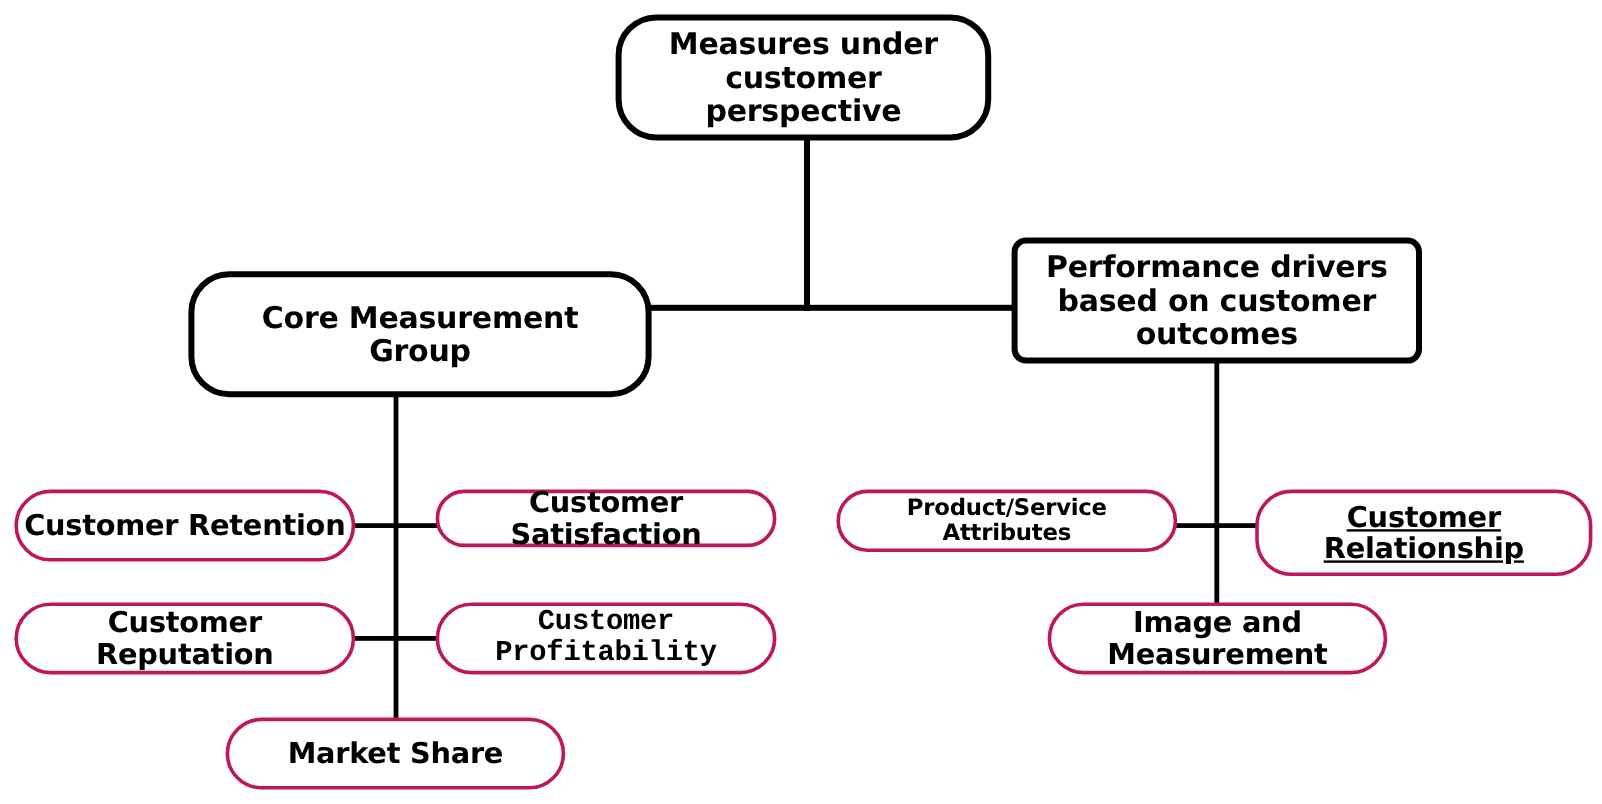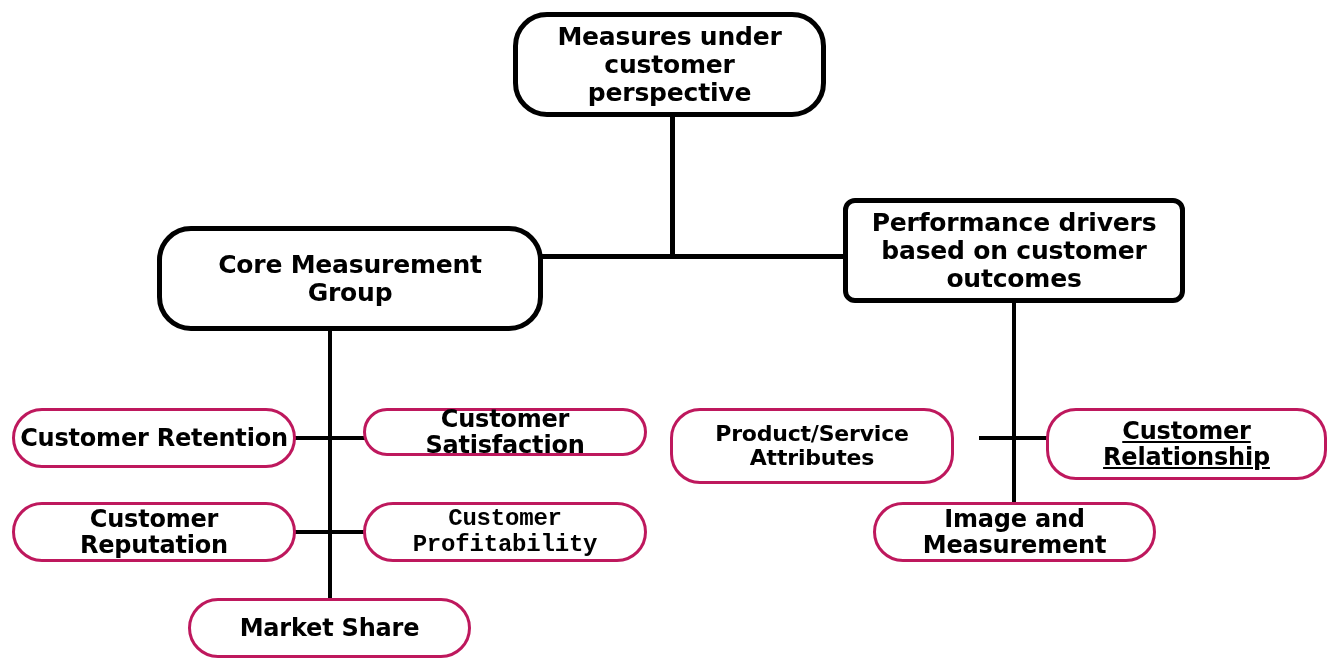--- a/index.html
+++ b/index.html
@@ -95,19 +95,19 @@
   <div class="node level-thin" style="left:12px; top:408px; width:284px; height:60px;">Customer Retention</div>
 
   <div class="node level-thin" style="left:363px; top:408px; width:284px; height:48px;">Customer Satisfaction</div>
 
   <div class="node level-thin" style="left:12px; top:502px; width:284px; height:60px;">Customer Reputation</div>
 
   <div class="node level-thin" style="left:363px; top:502px; width:284px; height:60px;font-family:Liberation Mono, monospace;">Customer Profitability</div>
 
   <div class="node level-thin" style="left:188px; top:598px; width:283px; height:60px;">Market Share</div>
 
-  <div class="node level-thin" style="left:670px; top:408px; width:284px; height:76px; font-size:22px;">Product/Service Attributes</div>
+  <div class="node level-thin" style="left:697px; top:408px; width:284px; height:52px; font-size:19px;">Product/Service Attributes</div>
 
   <div class="node level-thin" style="left:1046px; top:408px; width:281px; height:72px;text-decoration:underline;">Customer Relationship</div>
 
   <div class="node level-thin" style="left:873px; top:502px; width:283px; height:60px;">Image and Measurement</div>
 
 </div>
 
 </body></html>

